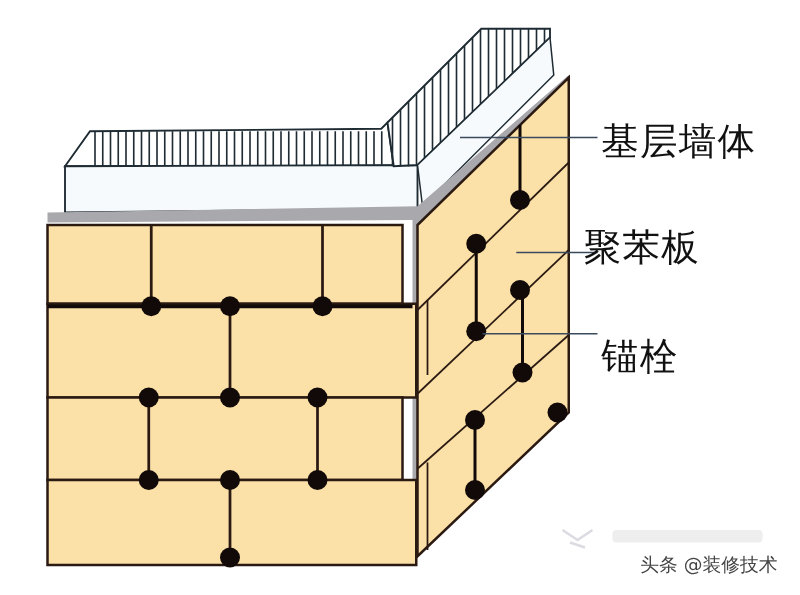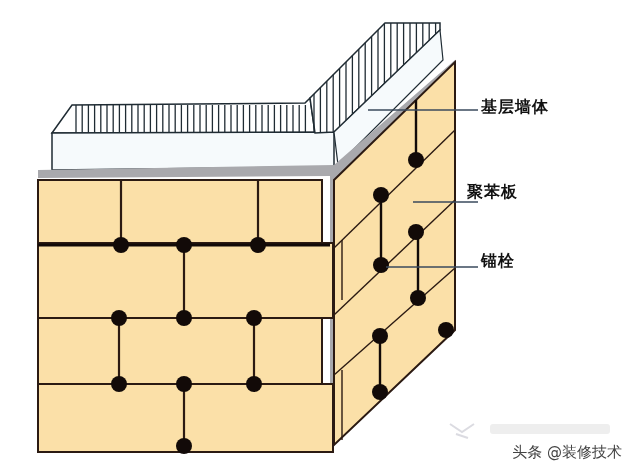--- a/index.html
+++ b/index.html
@@ -1,23 +1,23 @@
 <!DOCTYPE html>
 <html><head>
   <meta charset="utf-8">
   <style>
     html, body { margin: 0; padding: 0; background: #ffffff; }
     body { width: 640px; height: 476px; overflow: hidden; position: relative; font-family: "DejaVu Sans", sans-serif; }
     #diagram { position: absolute; left: 0; top: 0; width: 640px; height: 476px; }
     .label {
       position: absolute;
       font-family: "DejaVu Serif", serif;
-      font-weight: bold;
+      font-weight: normal;
       color: #111111;
-      font-size: 16px;
+      font-size: 30px;
       letter-spacing: 1px;
       white-space: nowrap;
       line-height: 1;
     }
     .watermark {
       position: absolute;
       right: 18px;
       bottom: 14px;
       font-family: "DejaVu Sans", sans-serif;
       font-size: 15px;
@@ -164,19 +164,19 @@
 
   <g id="leaders" stroke="#3a4a5c" stroke-width="1.3">
       <line x1="368" y1="110" x2="478" y2="110"></line>
       <line x1="413" y1="202" x2="478" y2="202"></line>
       <line x1="386" y1="267" x2="478" y2="267"></line>
     </g>
 </svg>
 
 <div class="label" style="left:481px; top:99px;">基层墙体</div>
 <div class="label" style="left:467px; top:184px;">聚苯板</div>
-<div class="label" style="left:481px; top:253px;">锚栓</div>
+<div class="label" style="left:481px; top:271px;">锚栓</div>
 
 <svg class="wm-logo" viewBox="0 0 46 22">
   <path d="M4 6 L16 14 L28 6 M10 16 L22 20" stroke="#99a" stroke-width="2" fill="none"></path>
 </svg>
 <div class="wm-blur"></div>
 <div class="watermark">头条 @装修技术</div>
 
 </body></html>

